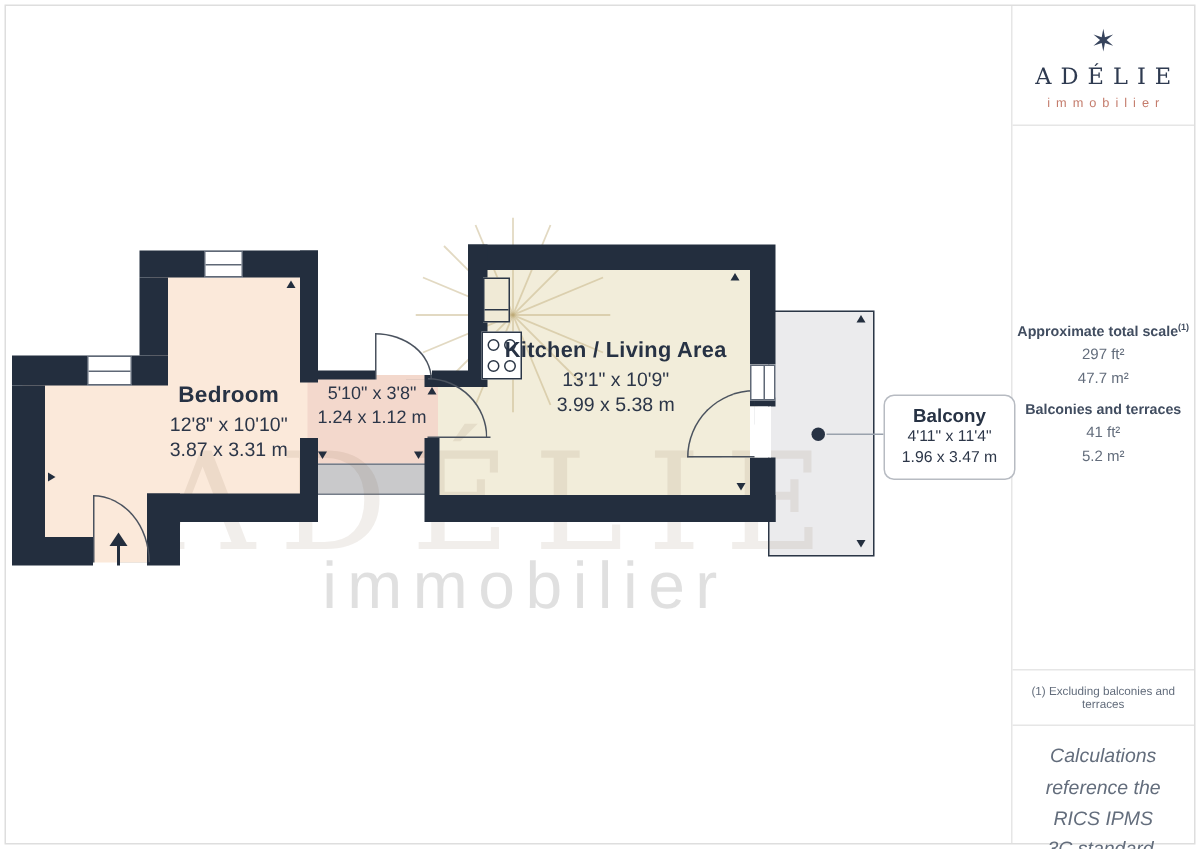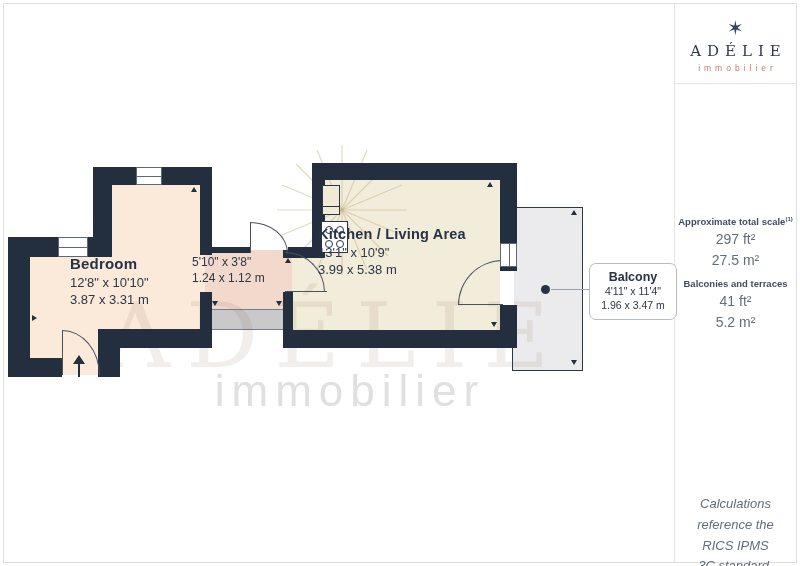--- a/index.html
+++ b/index.html
@@ -9,21 +9,21 @@
   
   .floor{position:absolute;z-index:1;}
   .wm{position:absolute;z-index:2;pointer-events:none;}
   .wall{position:absolute;background:#232e3e;z-index:3;}
   .win{position:absolute;background:#ffffff;border:1px solid #5f6876;box-sizing:border-box;z-index:4;}
   .win .mline-h{position:absolute;left:0;right:0;top:50%;height:1px;background:#5f6876;}
   .win .mline-v{position:absolute;top:0;bottom:0;left:50%;width:1px;background:#5f6876;}
   .door-arc{position:absolute;border:0 solid #4a525e;box-sizing:border-box;z-index:3;background:transparent;}
   .door-leaf{position:absolute;background:#4a525e;z-index:3;}
   .gap{position:absolute;background:#ffffff;z-index:3;}
-  .lbl{position:absolute;z-index:5;line-height:1.32;}
+  .lbl{position:absolute;z-index:5;text-align:center;line-height:1.32;}
   .lbl .rname{font-weight:bold;font-size:15px;letter-spacing:.2px;}
   .lbl .rdim{font-size:13px;color:#2c3648;}
   .lbl.small .rname{font-size:13.5px;}
   .lbl.small .rdim{font-size:12px;}
   
   #balcony-area{position:absolute;left:512px;top:207px;width:71px;height:164px;background:#ebebed;
                 border:1px solid #2b3646;box-sizing:border-box;z-index:1;}
   #balcony-dot{position:absolute;left:541px;top:285px;width:9px;height:9px;border-radius:50%;background:#273244;z-index:5;}
   #balcony-leader{position:absolute;left:551px;top:289px;width:38px;height:1px;background:#9aa2ad;z-index:5;}
   #balcony-label{position:absolute;left:589px;top:263px;width:82px;background:#ffffff;border:1px solid #b7bbc2;
@@ -50,21 +50,21 @@
   
   #sidebar-divider{position:absolute;left:674px;top:4px;bottom:4px;width:1px;background:#e6e6e6;}
   #sidebar{position:absolute;left:675px;top:4px;width:121px;bottom:4px;z-index:6;}
   #logo-block{position:absolute;left:0;right:0;top:0;height:79px;text-align:center;}
   #logo-star{font-size:20px;color:#36435c;line-height:1;margin-top:14px;}
   #logo-text{font-family:"DejaVu Serif",serif;font-size:15px;letter-spacing:6px;color:#2e3a50;margin-top:4px;padding-left:6px;}
   #logo-subtext{font-size:8.5px;letter-spacing:4px;color:#c47c6c;margin-top:3px;padding-left:4px;}
   #logo-hline{position:absolute;left:0;right:0;top:79px;height:1px;background:#e6e6e6;}
   #area-block{position:absolute;left:0;right:0;top:212px;text-align:center;}
   .sb-h{font-size:9.5px;font-weight:bold;color:#414d60;margin:0 0 4px 0;}
-  .sb-v{font-size:14px;color:#636d7c;margin:0 0 5px 0;}
+  .sb-v{font-size:10px;color:#636d7c;margin:0 0 5px 0;}
   .sb-sup{font-size:6px;vertical-align:super;}
   #footnote-block{position:absolute;left:0;right:0;top:442px;border-top:1px solid #e6e6e6;border-bottom:1px solid #e6e6e6;
                   padding:9px 4px;text-align:center;}
   #footnote-block p{margin:0;font-size:7.8px;color:#636d7c;}
   #disclaimer-block{position:absolute;left:7px;right:7px;top:478px;text-align:center;}
   #disclaimer-block p{margin:12px;font-size:13px;line-height:1.6;color:#636d7c;font-style:italic;}
   #provider-line{margin-top:9px !important;font-size:9.5px;color:#3f4a5c;letter-spacing:.4px;}
 </style>
 </head>
 <body>
@@ -190,25 +190,28 @@
     <div id="logo-block">
       <div id="logo-star">✶</div>
       <div id="logo-text">ADÉLIE</div>
       <div id="logo-subtext">immobilier</div>
     </div>
     <div id="logo-hline"></div>
 
     <div id="area-block">
       <p class="sb-h"><span>Approximate total scale</span><span class="sb-sup">(1)</span></p>
       <p class="sb-v">297 ft²</p>
-      <p class="sb-v" style="margin-bottom:10px;">27.5 m²</p>
+      <p class="sb-v" style="margin-bottom:10px;">47.7 m²</p>
       <p class="sb-h">Balconies and terraces</p>
       <p class="sb-v">41 ft²</p>
       <p class="sb-v">5.2 m²</p>
     </div>
 
+    <div id="footnote-block">
+      <p>(1) Excluding balconies and terraces</p>
+    </div>
 
     <div id="disclaimer-block">
       <p>Calculations reference the RICS IPMS 3C standard. Measurements are approximate and not to scale. This floor plan is intended for illustration only.</p>
       <p id="provider-line"></p>
     </div>
   </div>
 </div>
 
 </body></html>

